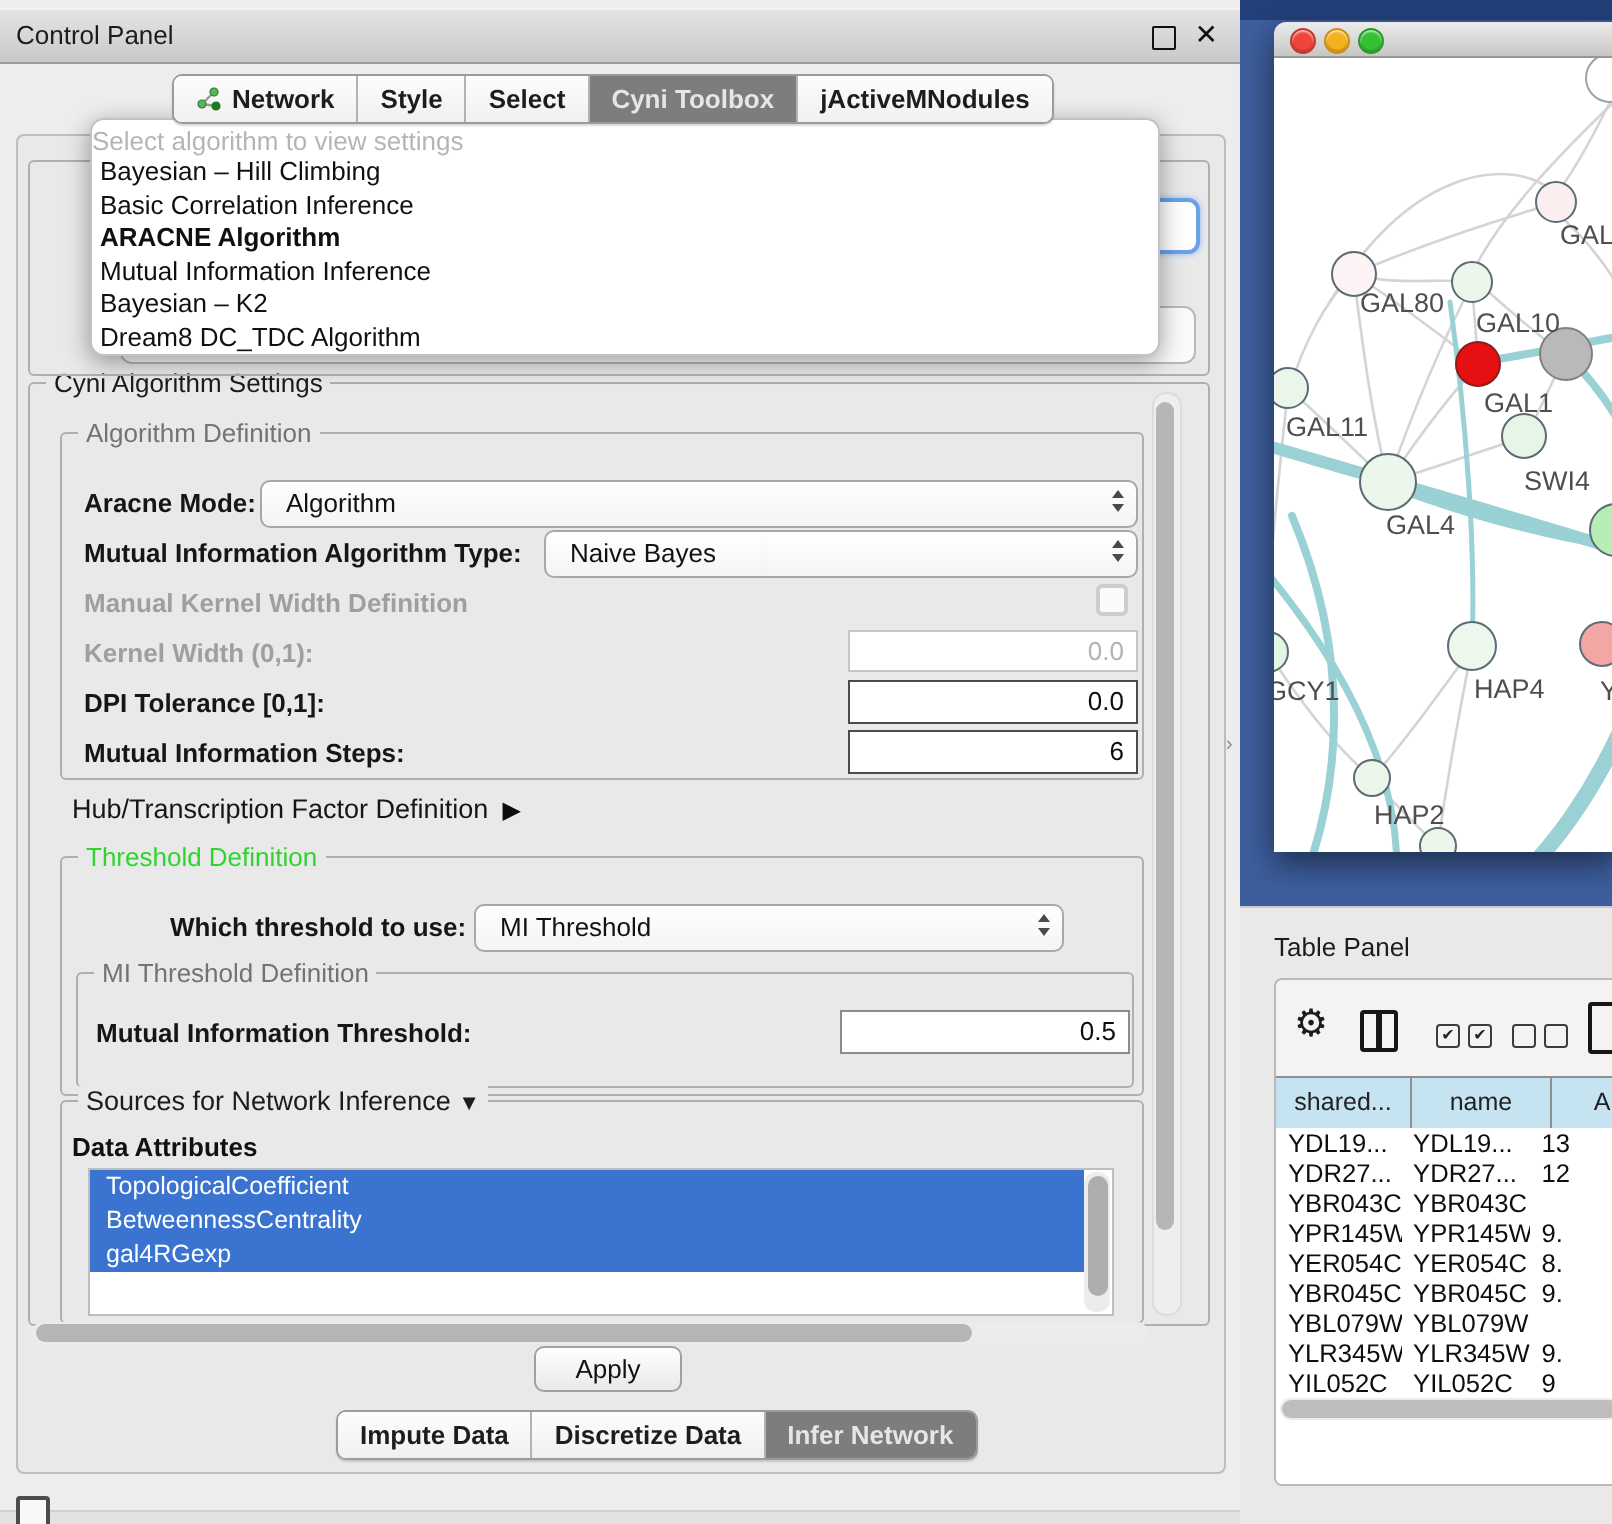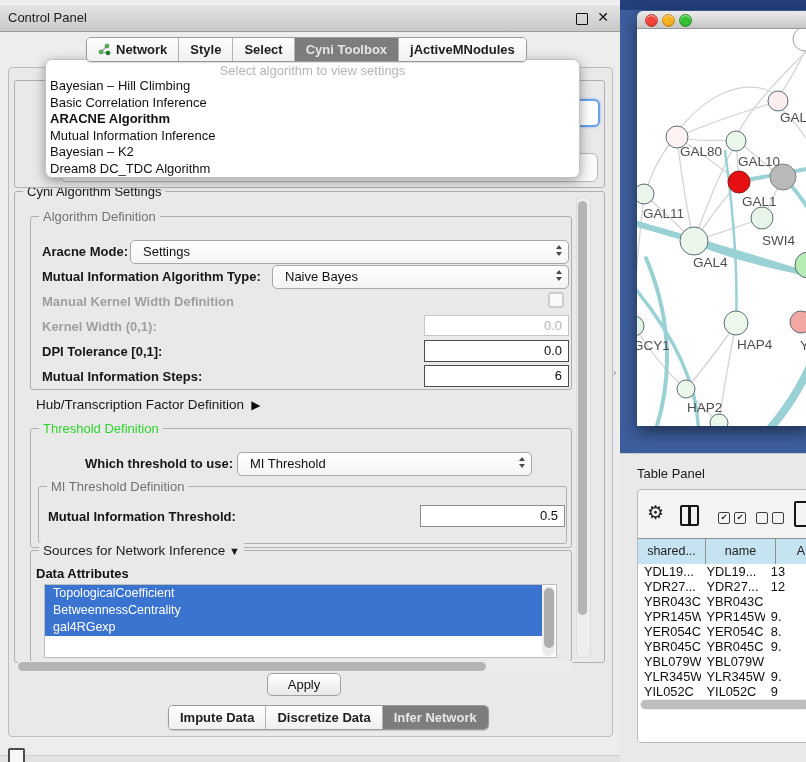--- a/index.html
+++ b/index.html
@@ -23,21 +23,21 @@
   .seg-on{background:#7d7d7d;color:#e6e6e6;font-weight:700;}
   .neticon{display:inline-flex;}
 
   .gbox{border:1px solid #b0b0b0;border-radius:3px;}
   .legend{position:absolute;top:-8px;left:8px;background:#e9e9e9;padding:0 4px;font-size:13px;color:#1c1c1c;white-space:nowrap;}
   .legend.blue{color:#737373;}
   .legend.green{color:#2fd42f;}
 
   .popup{background:#fff;border:1px solid #c2c2c2;border-radius:7px;
          box-shadow:0 3px 12px rgba(0,0,0,.38);}
-  .popup-ph{text-align:center;font-size:13px;color:#b5b5b5;padding-top:3px;height:15px;}
+  .popup-ph{text-align:left;font-size:13px;color:#b5b5b5;padding-top:3px;height:15px;}
   .popup-item{font-size:13px;color:#101010;line-height:16.5px;padding-left:4px;white-space:nowrap;}
   .popup-item.bold{font-weight:700;}
 
   .combo-behind{background:#fafafa;border:1px solid #b8b8b8;border-radius:6px;overflow:hidden;}
   .combo-behind span{display:block;padding-left:12px;line-height:25px;font-size:13px;color:#cdcdcd;}
   .combo-ring{background:#fff;border:2px solid #6aa1e8;border-radius:6px;box-shadow:0 0 3px #8ab6ef;}
 
   .flabel{font-size:13px;font-weight:700;color:#161616;white-space:nowrap;}
   .flabel.dis{color:#9f9f9f;}
   .combo{background:linear-gradient(#ffffff,#f4f4f4);border:1px solid #a8a8a8;border-radius:5px;}
@@ -165,21 +165,21 @@
   </div>
   <div class="abs vscroll" style="left:576px;top:196px;width:13px;height:460px;">
     <div class="thumb" style="top:4px;height:414px;"></div>
   </div>
 
   <div class="abs gbox" style="left:30px;top:216px;width:540px;height:172px;">
     <span class="legend blue">Algorithm Definition</span>
   </div>
   <div class="abs flabel" style="left:42px;top:244px;">Aracne Mode:</div>
   <div class="abs combo" style="left:130px;top:240px;width:437px;height:22px;">
-    <span class="val">Settings</span>
+    <span class="val">Algorithm</span>
     <span class="stepper">
         <i class="up"></i>
         <i class="dn"></i>
       </span>
   </div>
   <div class="abs flabel" style="left:42px;top:269px;">Mutual Information Algorithm Type:</div>
   <div class="abs combo" style="left:272px;top:265px;width:295px;height:22px;">
     <span class="val">Naive Bayes</span>
     <span class="stepper">
         <i class="up"></i>

